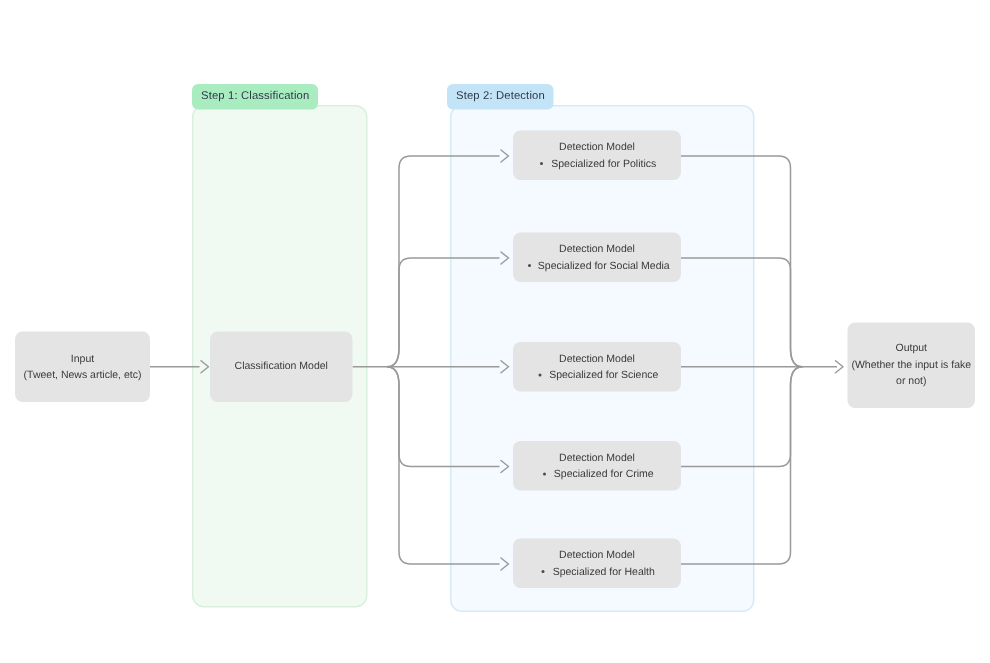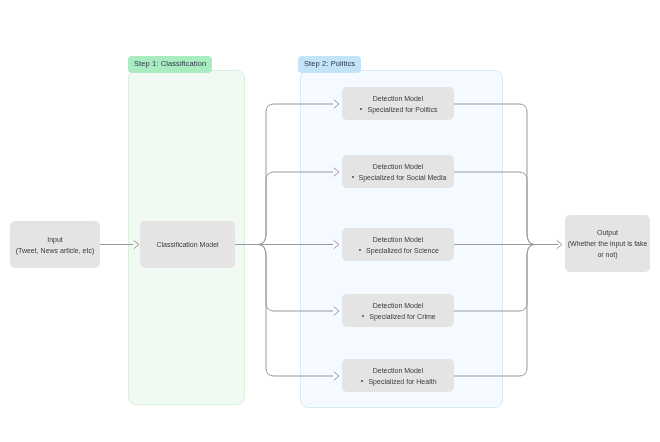--- a/index.html
+++ b/index.html
@@ -60,21 +60,21 @@
 </style>
 </head>
 <body>
 
 <div id="canvas">
 
   <div class="group green" style="left:128px;top:70px;width:117px;height:335px;"></div>
   <div class="group blue" style="left:300px;top:70px;width:203px;height:338px;"></div>
 
   <div class="badge green" style="left:128px;top:56px;">Step 1: Classification</div>
-  <div class="badge blue" style="left:298px;top:56px;">Step 2: Politics</div>
+  <div class="badge blue" style="left:298px;top:56px;">Step 2: Detection</div>
 
   <svg id="wires" viewBox="0 0 660 442" preserveAspectRatio="none">
 
     <path d="M100,244.5 L133,244.5"></path>
     <polyline class="arrow" points="134,240.5 139,244.5 134,248.5"></polyline>
 
     <path d="M235,244.5 L258,244.5"></path>
 
     <path d="M258,244.5 C264,244.5 266,240 266,232 L266,112 Q266,104 274,104 L333,104"></path>
     <path d="M258,244.5 C264,244.5 266,240 266,232 L266,180 Q266,172 274,172 L333,172"></path>

